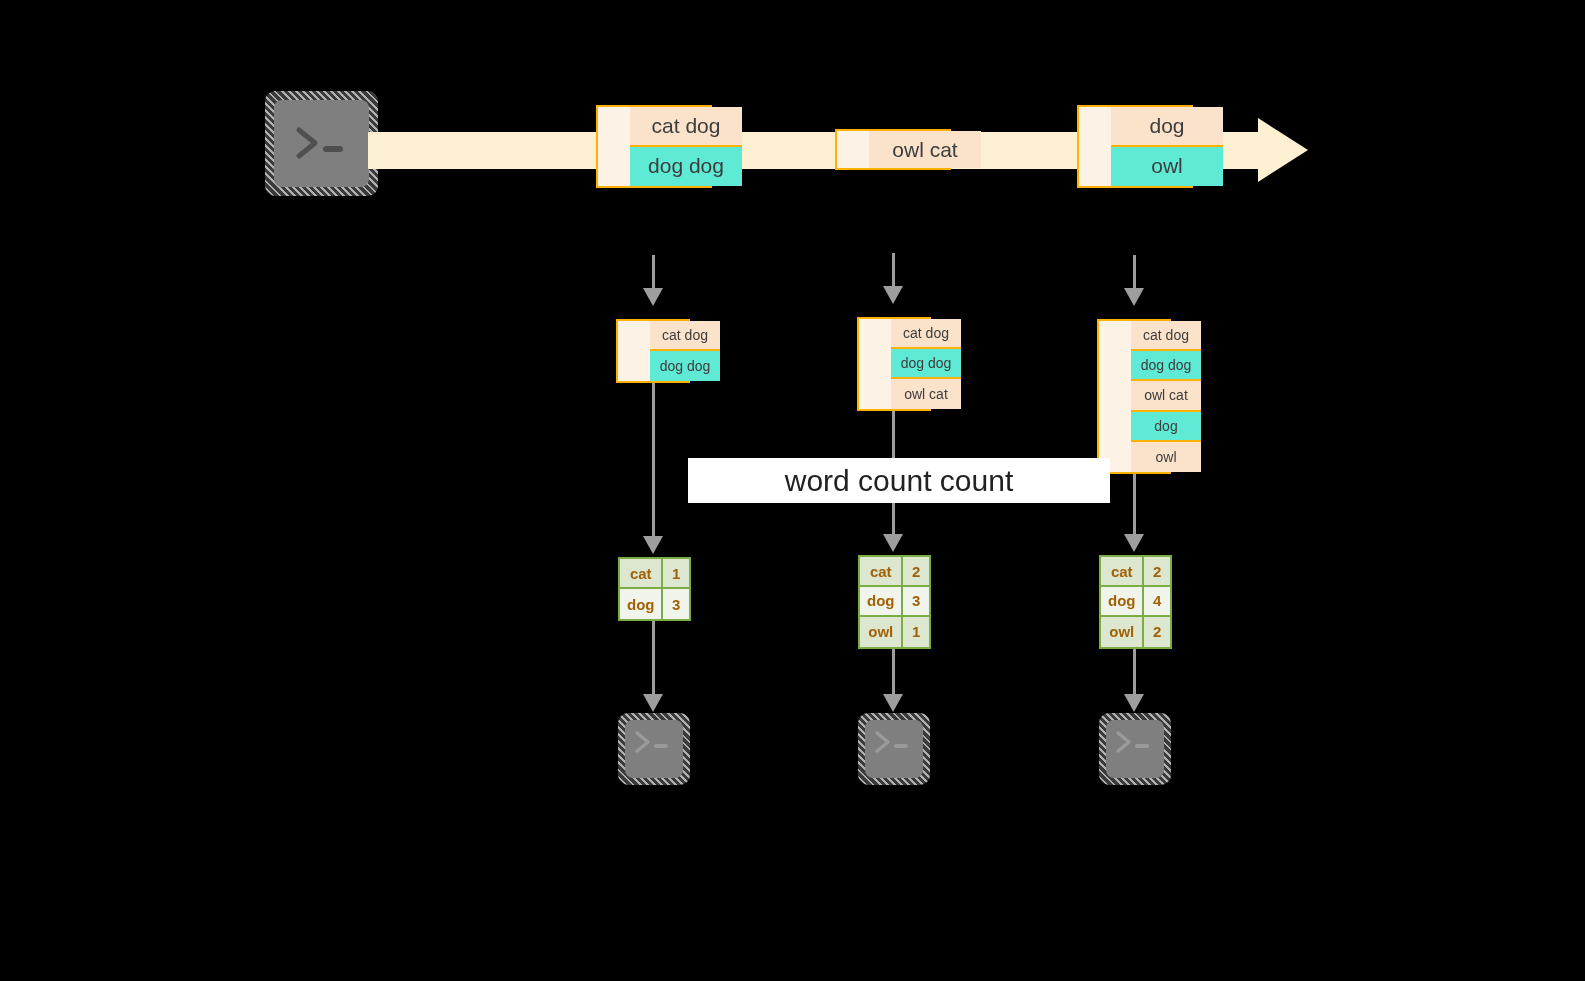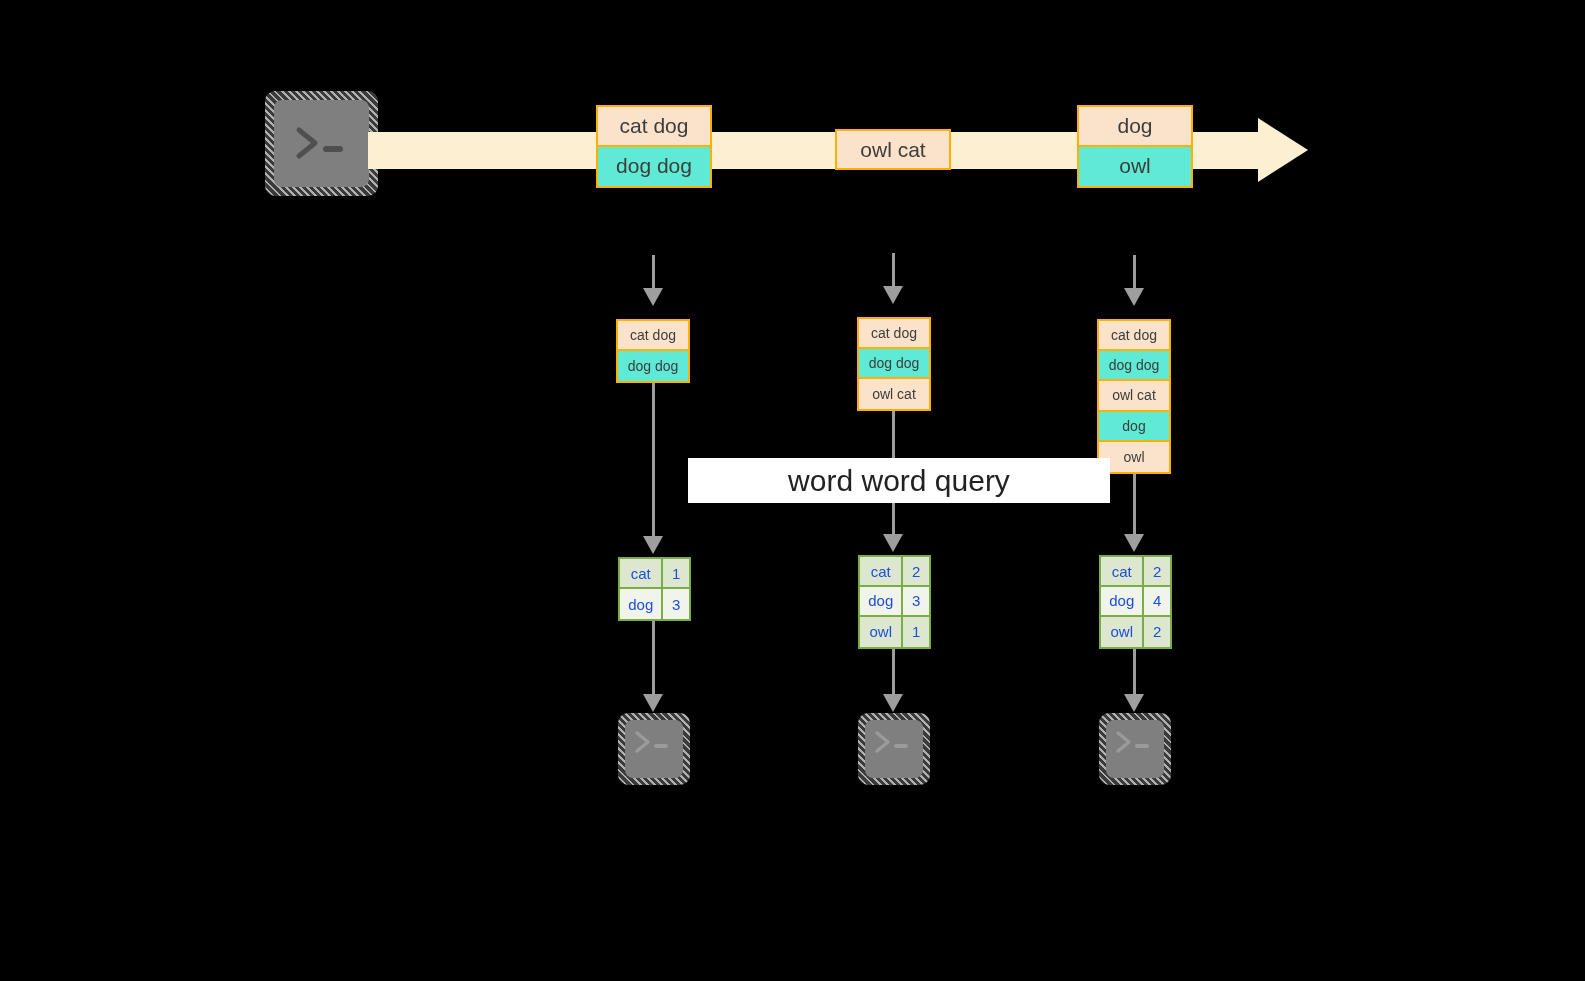--- a/index.html
+++ b/index.html
@@ -57,20 +57,21 @@
   }
   .obox .row {
     box-sizing: border-box;
     width: 100%;
     display: flex;
     align-items: center;
     justify-content: center;
     color: #3d3d3d;
     white-space: nowrap;
     border-bottom: 2.5px solid #ffb000;
+    margin-left: 32px;
   }
   .obox .row:last-child { border-bottom: none; }
   .obox .row.shade-a { background: #fbe2ca; }
   .obox .row.shade-b { background: #5eead4; }
 
   
   .gbox {
     position: absolute;
     box-sizing: border-box;
     border: 2.5px solid #7aad43;
@@ -82,22 +83,23 @@
     display: flex;
     width: 100%;
     border-bottom: 2.5px solid #7aad43;
   }
   .gbox .grow:last-child { border-bottom: none; }
   .gbox .gcell {
     box-sizing: border-box;
     display: flex;
     align-items: center;
     justify-content: center;
-    color: #1d4ed8;
+    color: #a16207;
     white-space: nowrap;
+    font-weight: bold;
   }
   .gbox .gcell.k { border-right: 2.5px solid #7aad43; }
   .gbox .grow.shade-a .gcell { background: #dde7d0; }
   .gbox .grow.shade-b .gcell { background: #f0f4ea; }
 
   
   .vline {
     position: absolute;
     background: #9e9e9e;
     width: 3px;
@@ -196,21 +198,21 @@
   <div class="vline" style="left:652px; top:383px; height:155px;"></div>
   <div class="vhead" style="left:643px; top:536px;"></div>
 
   <div class="vline" style="left:892px; top:411px; height:127px;"></div>
   <div class="vhead" style="left:883px; top:534px;"></div>
 
   <div class="vline" style="left:1133px; top:474px; height:64px;"></div>
   <div class="vhead" style="left:1124px; top:534px;"></div>
 
   <div class="qlabel" style="left:688px; top:458px; width:422px; height:45px; font-size:30px;">
-    <span>word word query</span>
+    <span>word count count</span>
   </div>
 
   <div class="gbox" style="left:618px; top:557px; width:73px; height:64px; font-size:15px;">
     <div class="grow shade-a" style="height:50%;">
       <div class="gcell k" style="width:63%;">cat</div>
       <div class="gcell v" style="width:37%;">1</div>
     </div>
     <div class="grow shade-b" style="height:50%;">
       <div class="gcell k" style="width:63%;">dog</div>
       <div class="gcell v" style="width:37%;">3</div>

